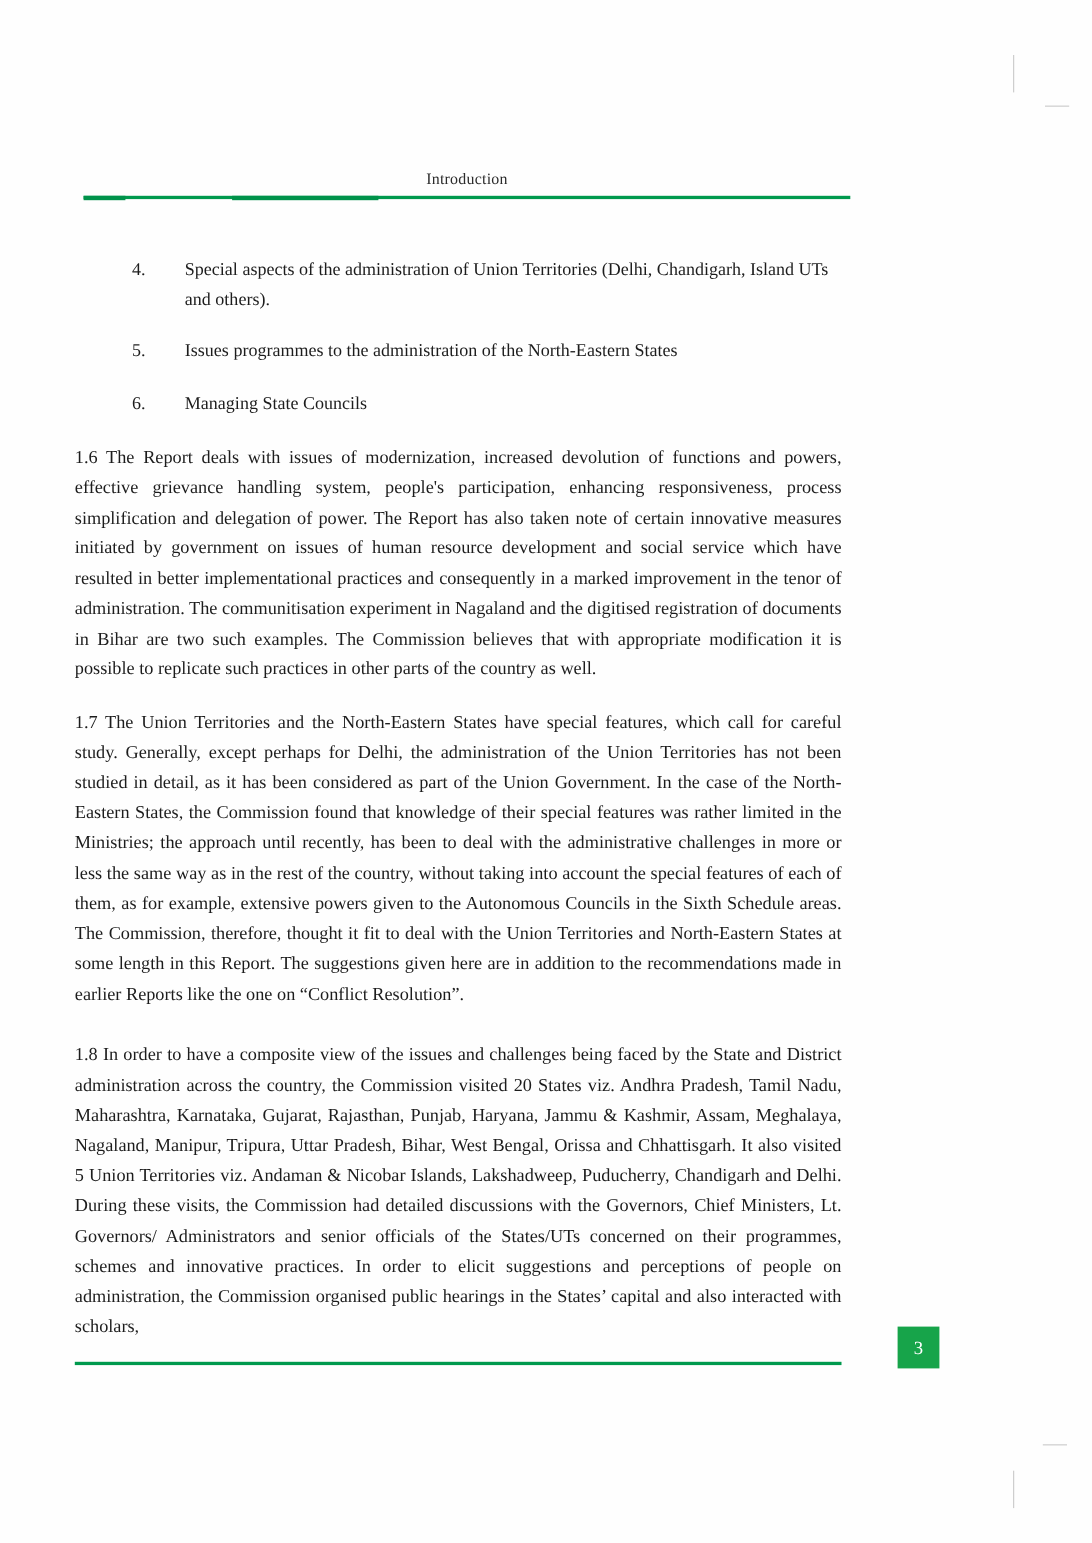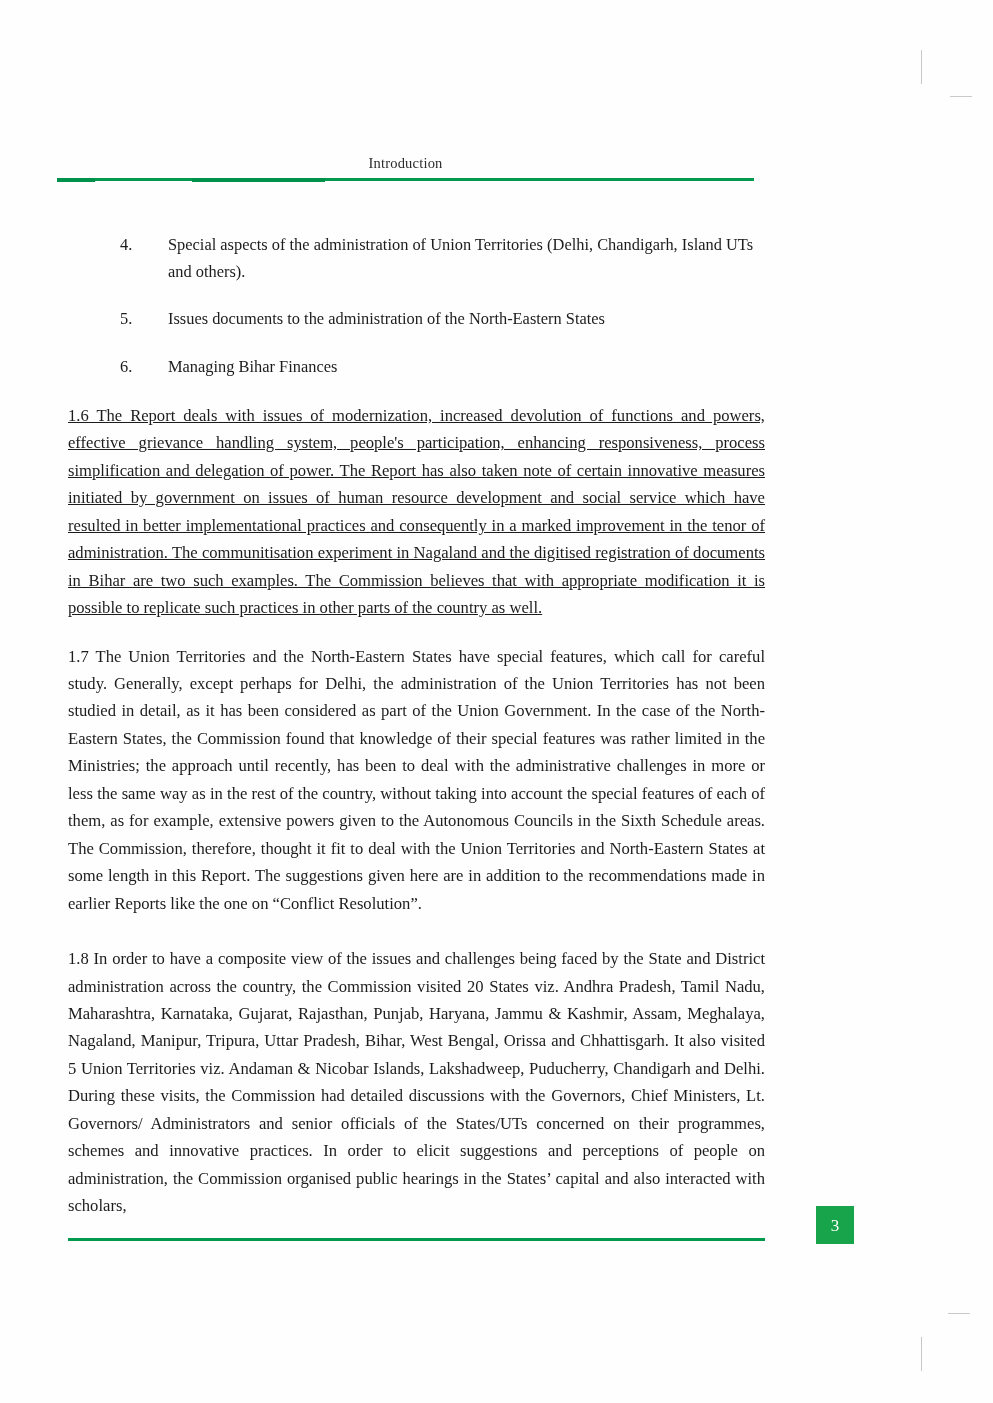--- a/index.html
+++ b/index.html
@@ -18,21 +18,21 @@
 
   .page {
     position: absolute;
     inset: 0;
     background: #fefefe;
   }
 
   
   .header-area {
     position: absolute;
-    left: 57px;
+    left: 76px;
     top: 155px;
     width: 697px;
   }
   .header-title {
     text-align: center;
     font-size: 14.5px;
     letter-spacing: 0.2px;
     color: #2b2b2b;
     line-height: 1.2;
     padding-bottom: 6px;
@@ -95,21 +95,21 @@
   .para {
     font-size: 16.6px;
     line-height: 1.655;
     text-align: justify;
     text-justify: inter-word;
     margin: 0 0 20px 0;
     color: #1c1c1c;
     -webkit-hyphens: none;
     hyphens: none;
   }
-  .para.p16 { margin-top: 18px; text-decoration: underline; }
+  .para.p16 { margin-top: 18px; }
   .para.p17 { margin-top: 21px; font-family: Liberation Serif, serif; }
   .para.p18 { margin-top: 28px; }
 
   
   .footer-rule {
     position: absolute;
     left: 68px;
     top: 1238px;
     width: 697px;
     height: 3px;
@@ -154,25 +154,25 @@
 
   <div class="content">
 
     <ul class="num-list">
       <li class="num-item">
         <span class="marker">4.</span>
         <span>Special aspects of the administration of Union Territories (Delhi, Chandigarh, Island UTs and others).</span>
       </li>
       <li class="num-item">
         <span class="marker">5.</span>
-        <span>Issues documents to the administration of the North-Eastern States</span>
+        <span>Issues programmes to the administration of the North-Eastern States</span>
       </li>
       <li class="num-item">
         <span class="marker">6.</span>
-        <span>Managing Bihar Finances</span>
+        <span>Managing State Councils</span>
       </li>
     </ul>
 
     <p class="para p16">1.6 The Report deals with issues of modernization, increased devolution of functions and powers, effective grievance handling system, people's participation, enhancing responsiveness, process simplification and delegation of power. The Report has also taken note of certain innovative measures initiated by government on issues of human resource development and social service which have resulted in better implementational practices and consequently in a marked improvement in the tenor of administration. The communitisation experiment in Nagaland and the digitised registration of documents in Bihar are two such examples. The Commission believes that with appropriate modification it is possible to replicate such practices in other parts of the country as well.</p>
 
     <p class="para p17">1.7 The Union Territories and the North-Eastern States have special features, which call for careful study. Generally, except perhaps for Delhi, the administration of the Union Territories has not been studied in detail, as it has been considered as part of the Union Government. In the case of the North-Eastern States, the Commission found that knowledge of their special features was rather limited in the Ministries; the approach until recently, has been to deal with the administrative challenges in more or less the same way as in the rest of the country, without taking into account the special features of each of them, as for example, extensive powers given to the Autonomous Councils in the Sixth Schedule areas. The Commission, therefore, thought it fit to deal with the Union Territories and North-Eastern States at some length in this Report. The suggestions given here are in addition to the recommendations made in earlier Reports like the one on “Conflict Resolution”.</p>
 
     <p class="para p18">1.8 In order to have a composite view of the issues and challenges being faced by the State and District administration across the country, the Commission visited 20 States viz. Andhra Pradesh, Tamil Nadu, Maharashtra, Karnataka, Gujarat, Rajasthan, Punjab, Haryana, Jammu &amp; Kashmir, Assam, Meghalaya, Nagaland, Manipur, Tripura, Uttar Pradesh, Bihar, West Bengal, Orissa and Chhattisgarh. It also visited 5 Union Territories viz. Andaman &amp; Nicobar Islands, Lakshadweep, Puducherry, Chandigarh and Delhi. During these visits, the Commission had detailed discussions with the Governors, Chief Ministers, Lt. Governors/ Administrators and senior officials of the States/UTs concerned on their programmes, schemes and innovative practices. In order to elicit suggestions and perceptions of people on administration, the Commission organised public hearings in the States’ capital and also interacted with scholars,</p>
 
   </div>

